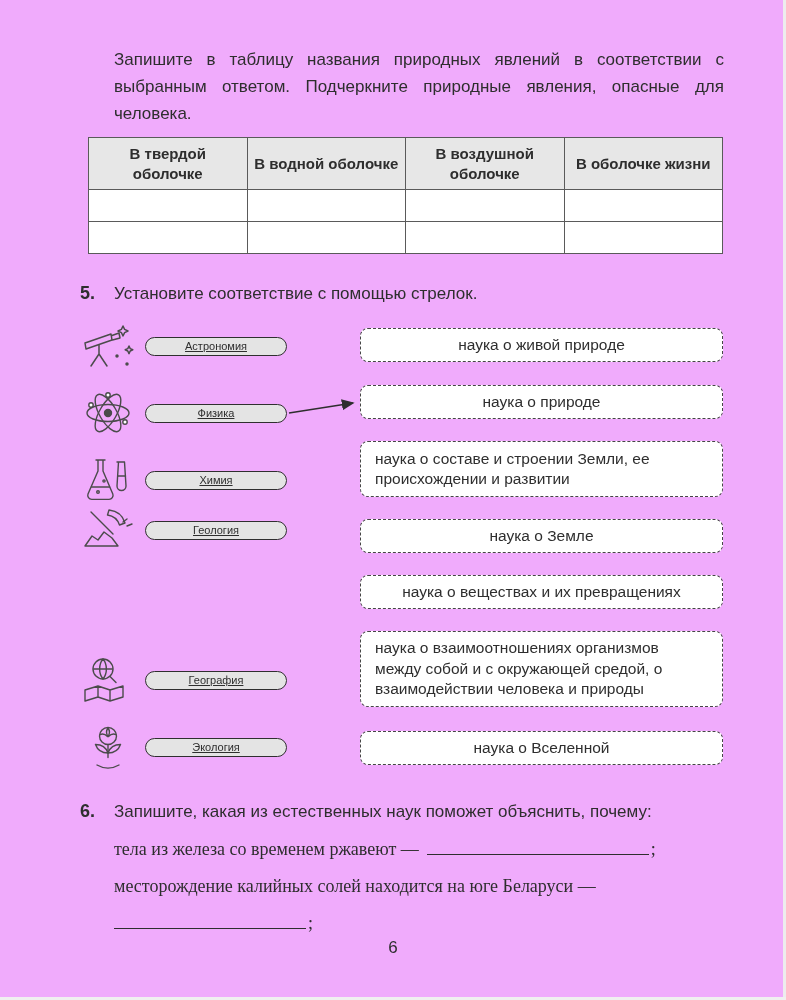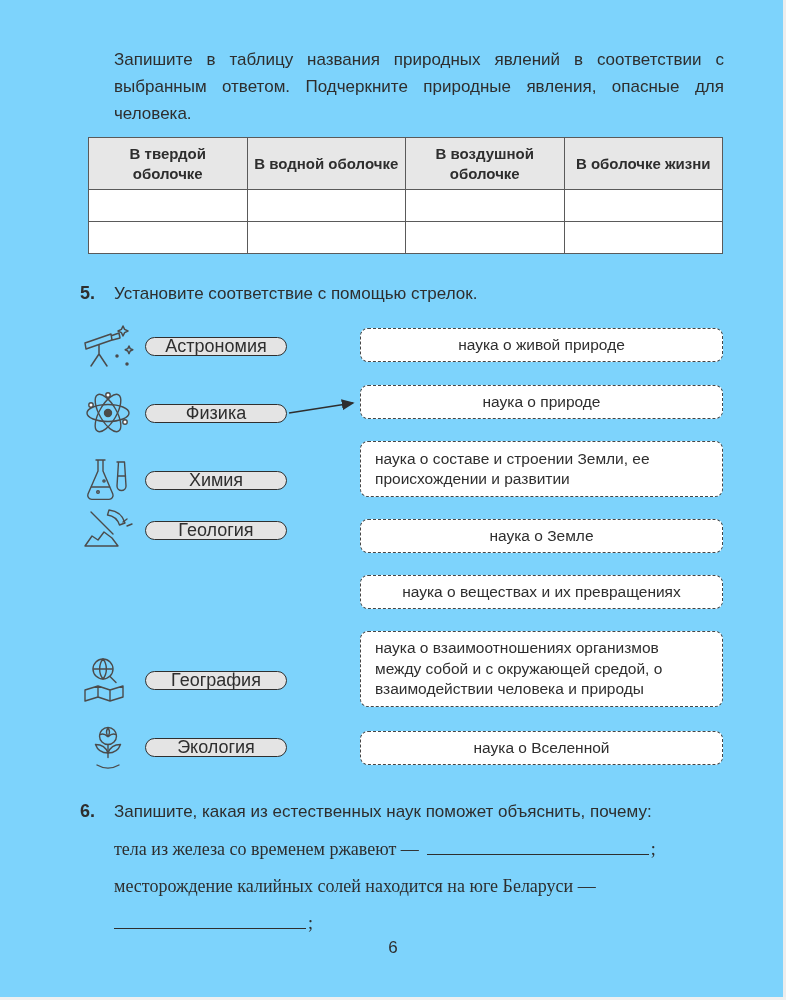--- a/index.html
+++ b/index.html
@@ -1,20 +1,20 @@
 <!DOCTYPE html>
 <html lang="ru"><head>
 <meta charset="utf-8">
 <style>
   html, body { margin: 0; padding: 0; background: #ffffff; }
   .page {
     position: relative;
     width: 786px;
     height: 1000px;
-    background: #7dd3fc;
+    background: #f0abfc;
     font-family: "Liberation Sans", "DejaVu Sans", sans-serif;
     color: #2e2e2e;
     overflow: hidden;
   }
   .edge-right { position:absolute; right:0; top:0; width:3px; height:100%; background:#ededed; }
   .edge-bottom { position:absolute; left:0; bottom:0; width:100%; height:3px; background:#f0f0f0; }
 
   .intro {
     margin: 0;
     padding: 46px 62px 0 114px;
@@ -61,27 +61,28 @@
   .sci-icon { width: 64px; display: flex; justify-content: center; align-items: center; }
   .sci-label {
     box-sizing: border-box;
     margin-left: 5px;
     width: 142px;
     height: 19px;
     border: 1.4px solid #2f2f2f;
     border-radius: 15px;
     background: #e4e4e4;
     font-family: inherit;
-    font-size: 18px;
+    font-size: 11px;
     color: #2e2e2e;
     display: flex;
     align-items: center;
     justify-content: center;
     padding: 0;
     cursor: pointer;
+    text-decoration: underline;
   }
   .def-box {
     position: absolute;
     box-sizing: border-box;
     left: 360px;
     width: 363px;
     border: 1.4px dashed #454545;
     border-radius: 8px;
     background: #ffffff;
     display: flex;

